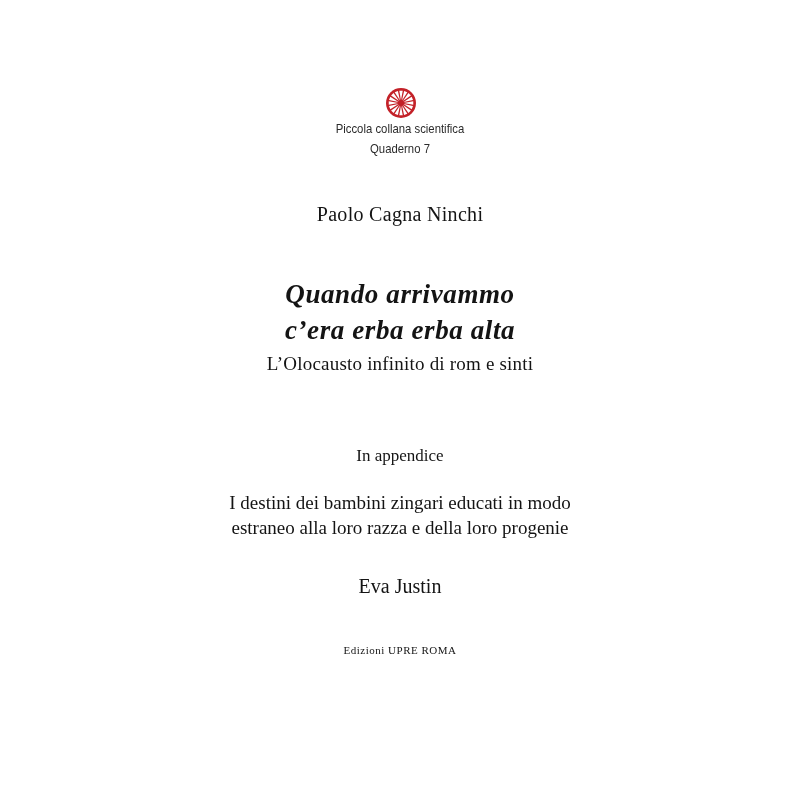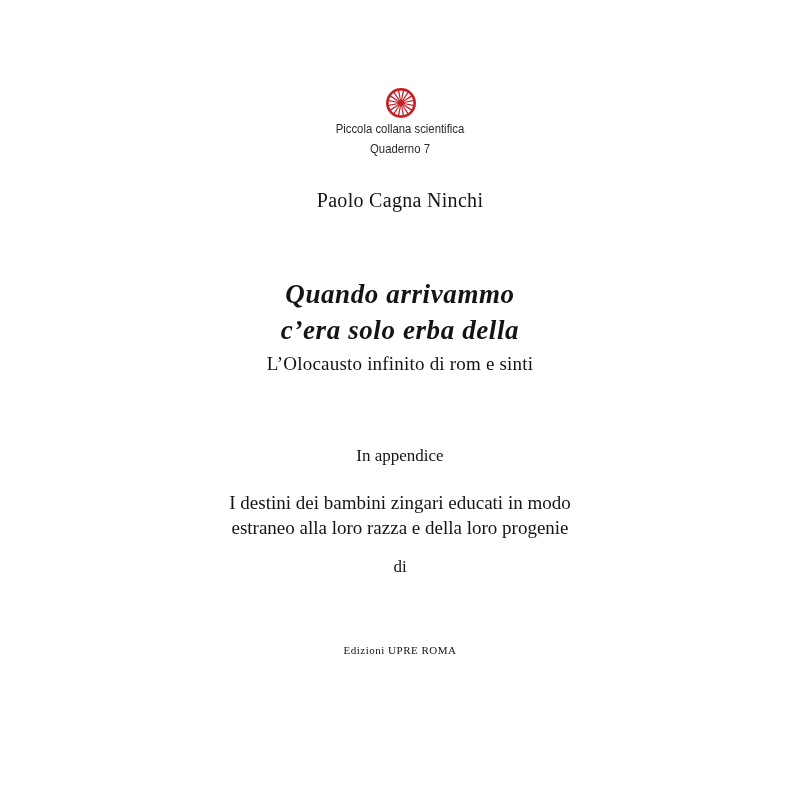--- a/index.html
+++ b/index.html
@@ -29,21 +29,21 @@
   }
   .series {
     font-family: "Liberation Sans", sans-serif;
     font-size: 13.5px;
     color: #2b2b2b;
     transform: scaleX(0.84);
   }
   .series-1 { top: 121px; }
   .series-2 { top: 141px; }
   .author {
-    top: 189px;
+    top: 203px;
     font-size: 20px;
     letter-spacing: 0.3px;
   }
   .book-title {
     top: 276px;
     font-size: 27px;
     line-height: 36px;
     font-weight: bold;
     font-style: italic;
     letter-spacing: 0.6px;
@@ -112,29 +112,29 @@
     </svg>
   </div>
 
   <div class="line series series-1">Piccola collana scientifica</div>
   <div class="line series series-2">Quaderno 7</div>
 
   <div class="line author">Paolo Cagna Ninchi</div>
 
   <div class="line book-title">
     <div>Quando arrivammo</div>
-    <div>c’era solo erba della</div>
+    <div>c’era erba erba alta</div>
   </div>
 
   <div class="line subtitle">L’Olocausto infinito di rom e sinti</div>
 
   <div class="line appendix-intro">In appendice</div>
 
   <div class="line appendix-title">
     <div>I destini dei bambini zingari educati in modo</div>
     <div>estraneo alla loro razza e della loro progenie</div>
   </div>
 
-  <div class="line by">di</div>
+  <div class="line appendix-author">Eva Justin</div>
 
   <div class="line publisher">Edizioni UPRE ROMA</div>
 
 </div>
 
 </body></html>

